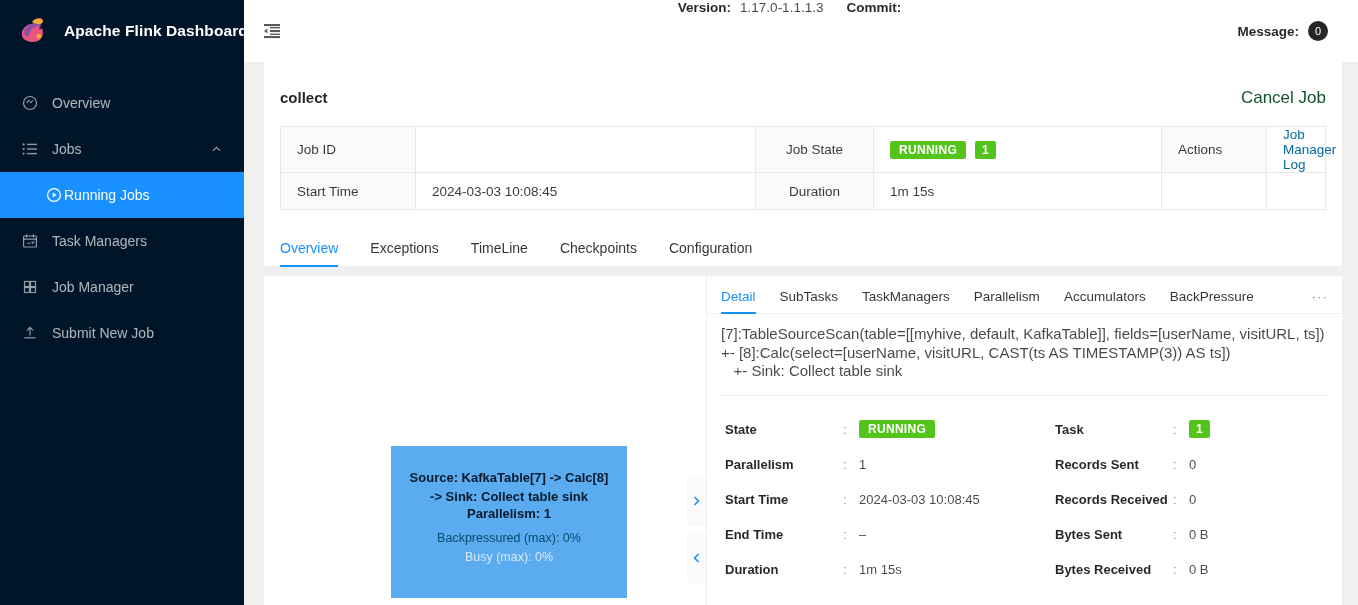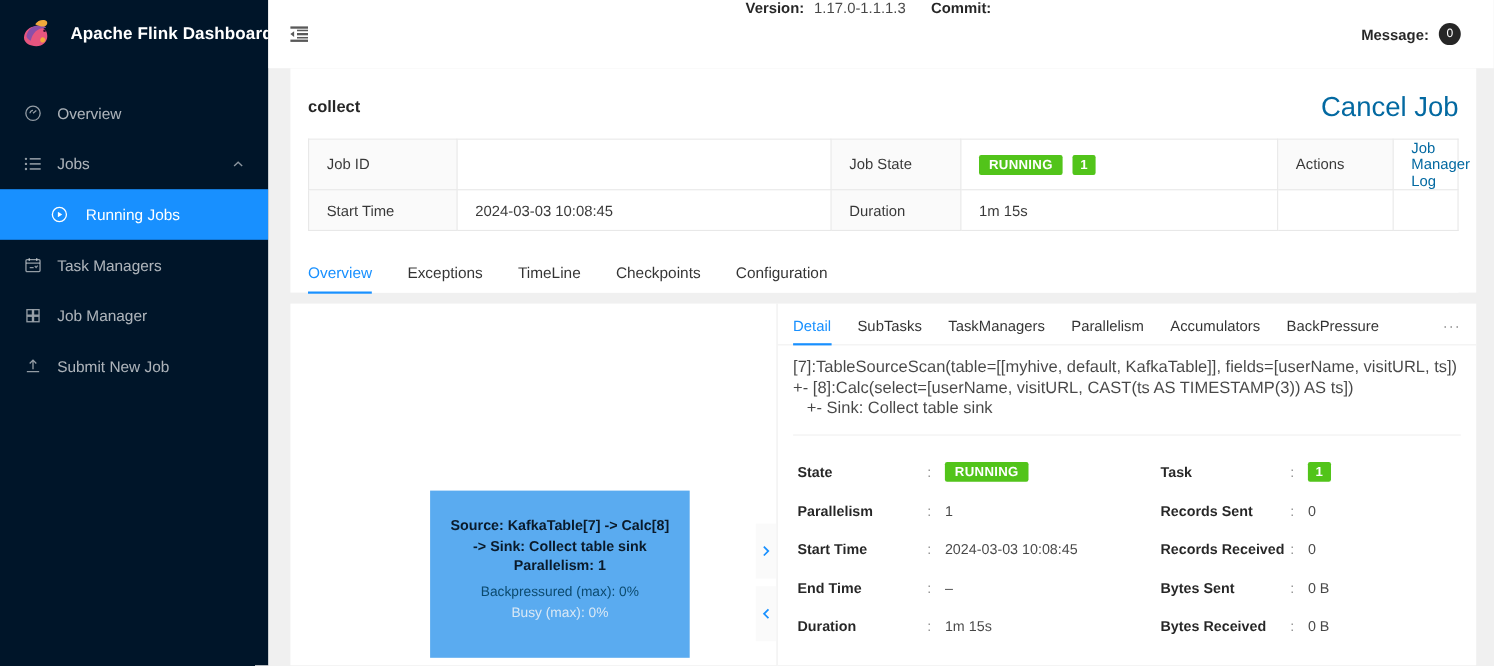--- a/index.html
+++ b/index.html
@@ -37,21 +37,21 @@
     position: relative;
   }
   .nav-item .ico { width: 16px; height: 16px; flex: 0 0 16px; display:block; opacity: .85; }
   .nav-item .caret {
     position: absolute; right: 22px; width: 11px; height: 11px;
     display: block; opacity: .8;
   }
   .submenu { background: #000c17; }
   .sub-item {
     height: 46px; display: flex; align-items: center;
-    padding-left: 46px; gap: 16px; cursor: pointer;
+    padding-left: 46px; gap: 2px; cursor: pointer;
     color: rgba(255,255,255,0.68); font-size: 14px;
   }
   .sub-item.active { background: #1890ff; color: #ffffff; }
   .sub-item .ico { width: 16px; height: 16px; flex: 0 0 16px; display:block; }
 
   
   .main { flex: 1 1 auto; height: 605px; display: flex; flex-direction: column; background: #f0f0f0; }
 
   .topbar {
     height: 62px; flex: 0 0 62px; background: #ffffff;
@@ -75,35 +75,35 @@
     background: #262626; color: #fff; font-size: 11px;
     display: flex; align-items: center; justify-content: center;
   }
 
   .content { flex: 1 1 auto; position: relative; overflow: hidden; padding: 0 16px 0 20px; }
 
   .job-card { background: #ffffff; padding: 18px 16px 0 16px; }
   .job-head { display: flex; align-items: center; height: 34px; }
   .job-name { font-size: 15px; font-weight: bold; color: rgba(0,0,0,0.85); }
   .cancel-job {
-    margin-left: auto; color: #0369a1; font-size: 25px; cursor: pointer;
+    margin-left: auto; color: #14532d; font-size: 17px; cursor: pointer;
     line-height: 1;
   }
 
   table.jobinfo {
     width: 100%; border-collapse: collapse; margin-top: 12px;
     border: 1px solid #e8e8e8; table-layout: fixed;
   }
   table.jobinfo td {
     border: 1px solid #e8e8e8; padding: 0 16px; height: 37px;
     font-size: 13.5px; color: rgba(0,0,0,0.78); vertical-align: middle;
   }
   td.lbl { background: #fafafa; color: rgba(0,0,0,0.8); }
   .c1 { width: 135px; } .c2 { width: 340px; }
-  .c3 { width: 118px; } .c4 { width: 288px; }
+  .c3 { width: 118px; text-align: center; } .c4 { width: 288px; }
   .c5 { width: 105px; }
   .link { color: #0369a1; cursor: pointer; }
   .state-wrap { display: flex; align-items: center; gap: 9px; }
   .tag-running {
     background: #52c41a; color: #ffffff; font-size: 12px; font-weight: bold;
     padding: 2px 9px; border-radius: 2px; letter-spacing: .3px;
   }
   .tag-count {
     background: #52c41a; color: #ffffff; font-size: 12px; font-weight: bold;
     padding: 2px 7px; border-radius: 2px;

